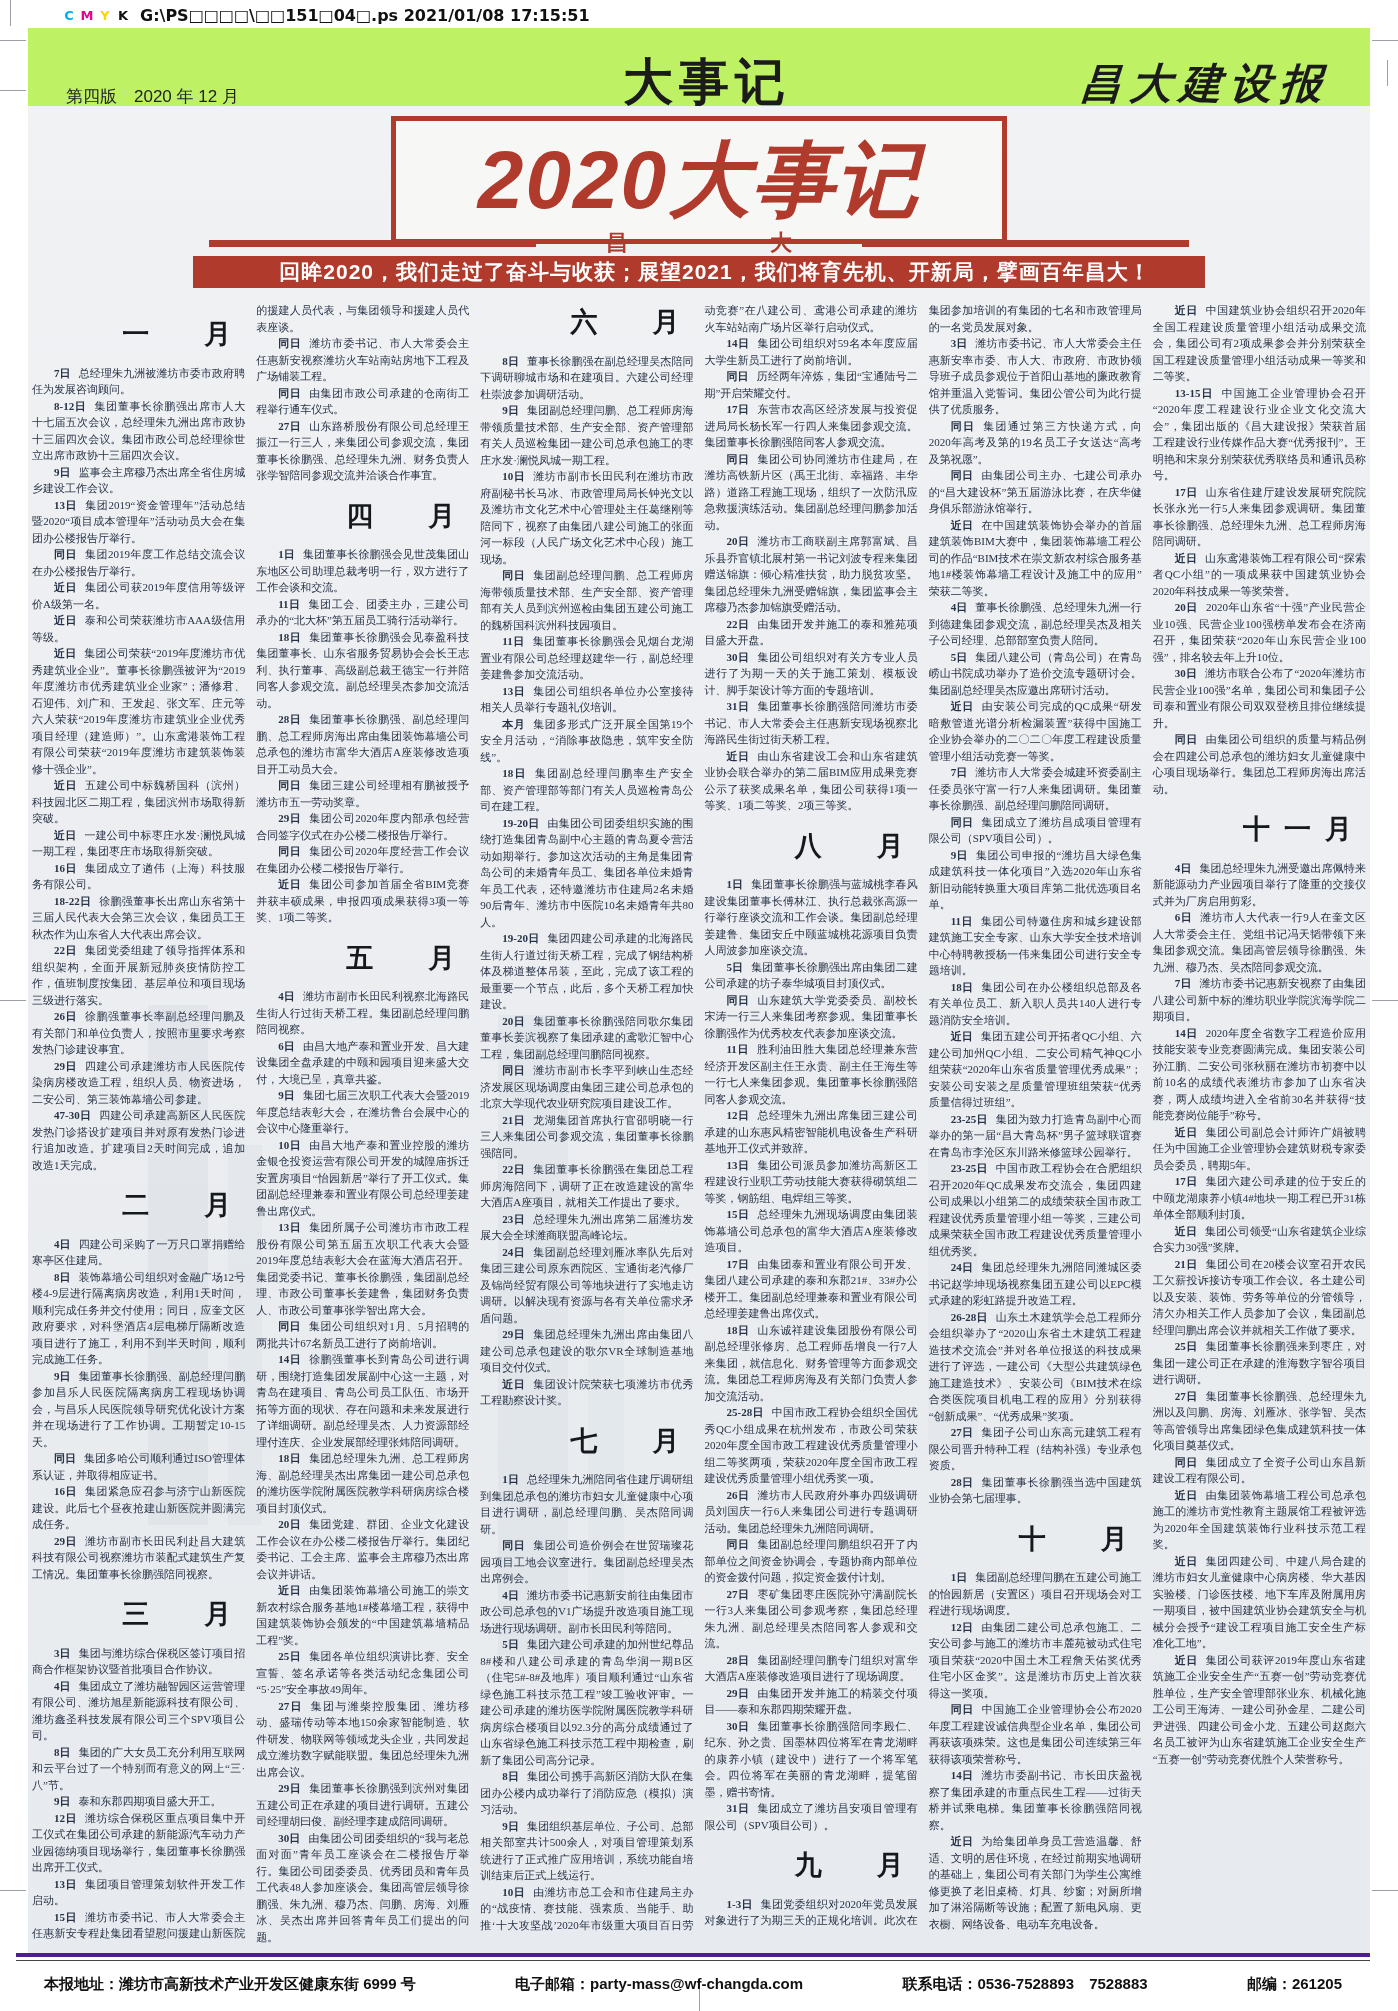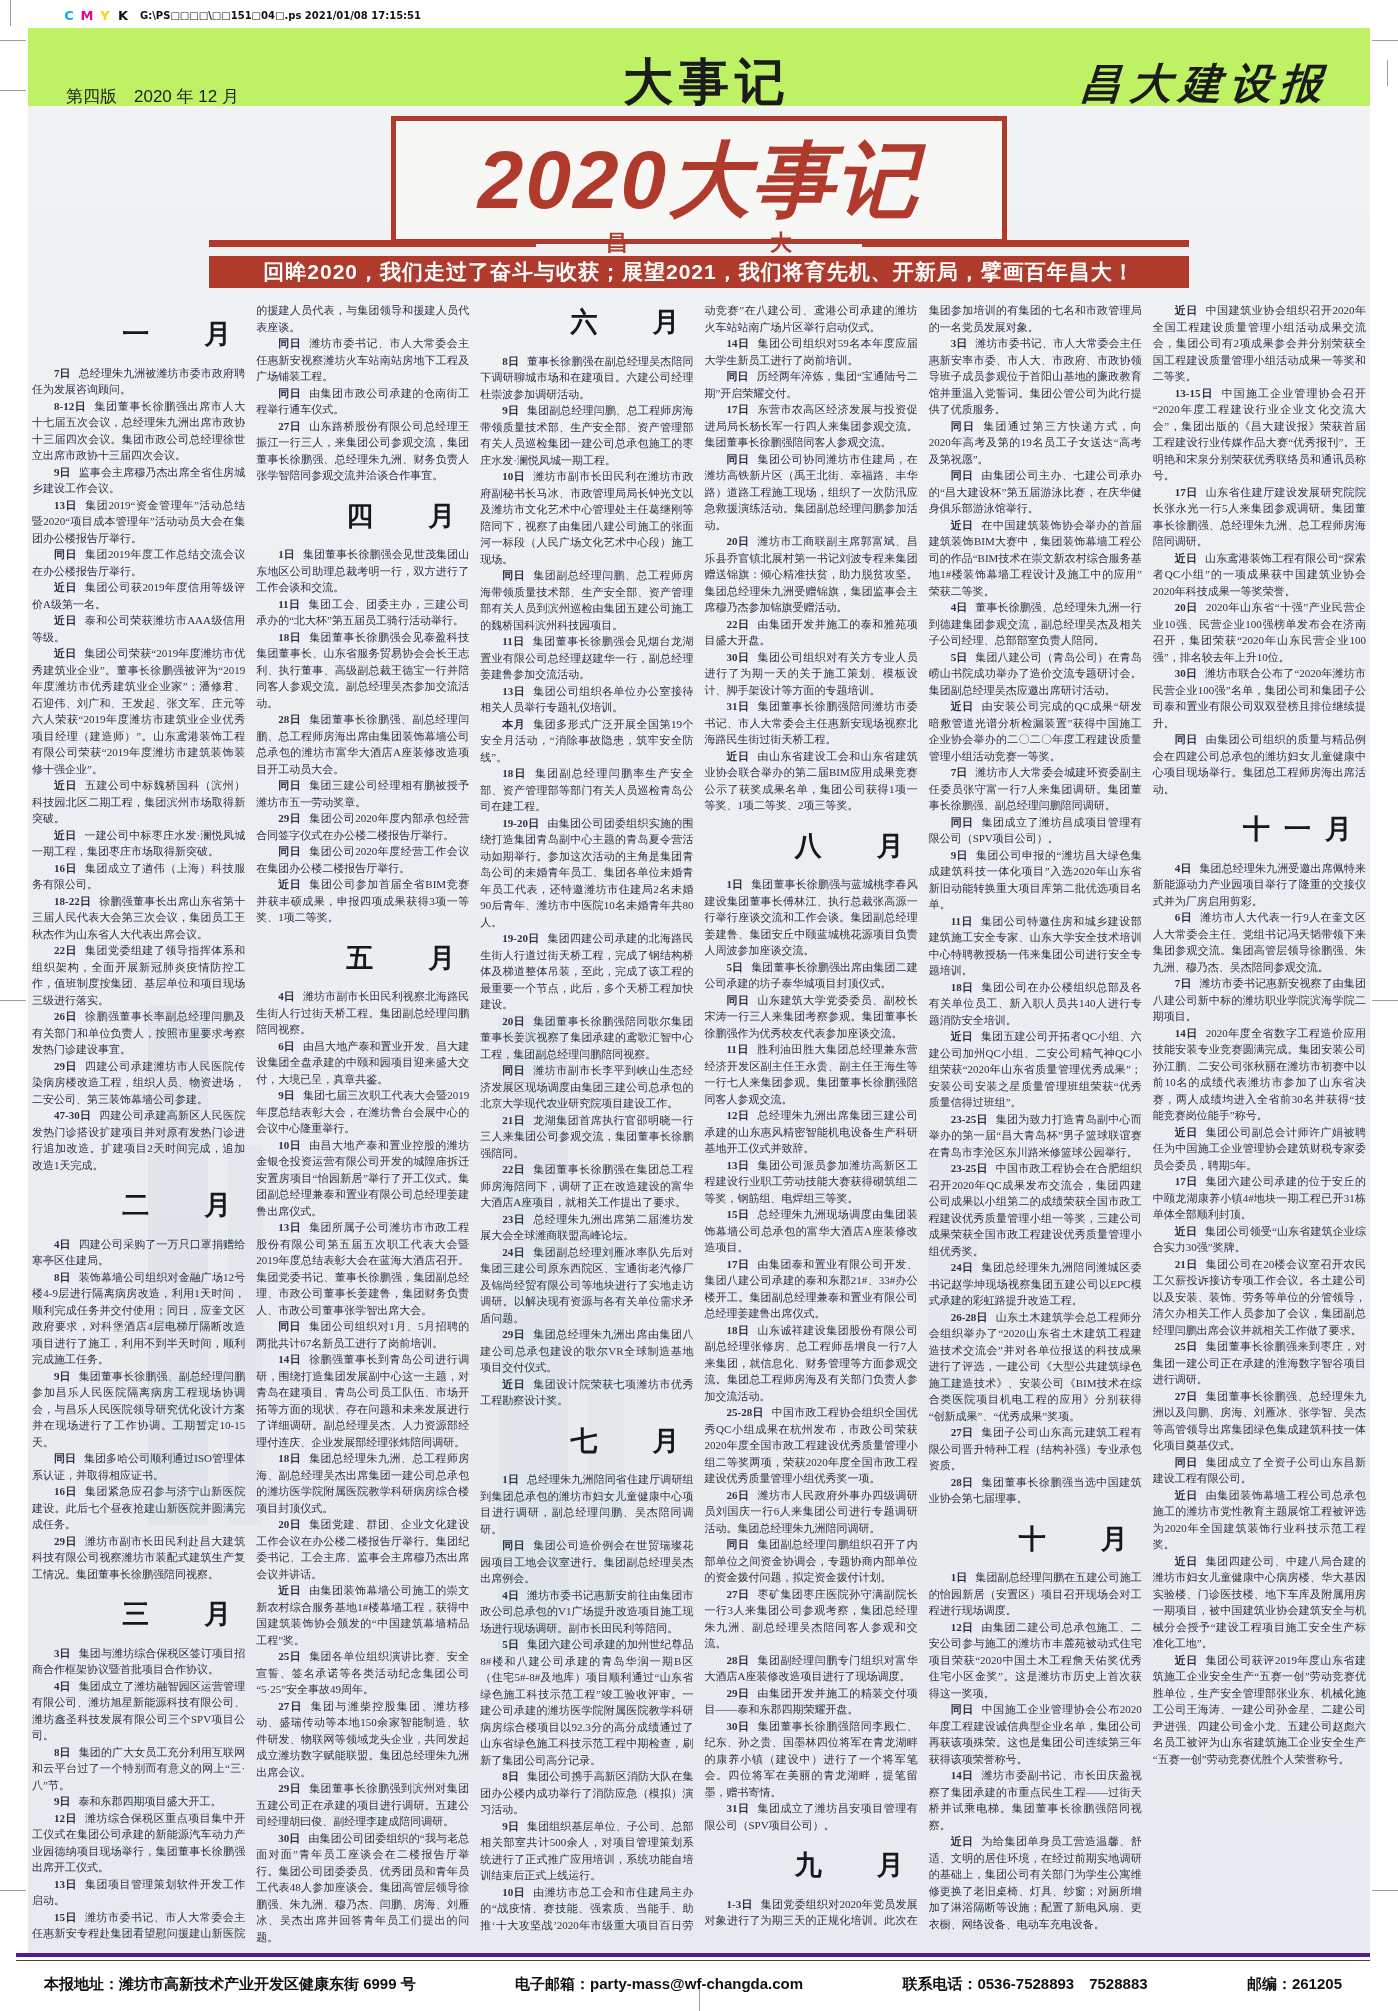--- a/index.html
+++ b/index.html
@@ -4,21 +4,21 @@
 <style>
   html,body{margin:0;padding:0;}
   body{font-family:"Liberation Serif","DejaVu Serif",serif;}
   .page{position:relative;width:1398px;height:2011px;background:#ffffff;overflow:hidden;}
 
   
   .prepress{position:absolute;left:62px;top:6px;height:18px;display:flex;align-items:center;gap:4px;
     font-family:"DejaVu Sans",sans-serif;font-weight:bold;font-size:13px;}
   .cmyk{display:inline-block;width:14px;text-align:center;}
   .cmyk.c{color:#00aeef;} .cmyk.m{color:#ec008c;} .cmyk.y{color:#ffd400;} .cmyk.k{color:#111;}
-  .prepress .path{color:#111;font-size:10px;font-weight:bold;margin-left:6px;letter-spacing:0;}
+  .prepress .path{color:#111;font-size:16px;font-weight:bold;margin-left:6px;letter-spacing:0;}
 
   
   .trim{position:absolute;background:#9aa0a6;}
   .trim.h{height:1px;width:26px;} .trim.v{width:1px;height:26px;}
 
   
   .masthead{position:absolute;left:28px;right:28px;top:28px;height:94px;background:#bef264;}
   .masthead .edition{position:absolute;left:38px;bottom:14px;font-size:17px;color:#222;
     font-family:"Liberation Sans",sans-serif;}
   .masthead .section-title{position:absolute;left:16px;right:0;text-align:center;bottom:6px;
@@ -45,21 +45,21 @@
   .title-box .big{font-size:82px;font-weight:900;color:#b03a2c;letter-spacing:2px;
     font-family:"Liberation Sans",sans-serif;line-height:1;font-style:italic;}
   .brand-row{position:absolute;left:50%;top:122px;transform:translateX(-50%);
     width:980px;display:flex;align-items:center;}
   .brand-row .rule{flex:1;height:7px;background:#b03a2c;}
   .brand-row .brand{color:#b03a2c;font-weight:900;font-size:22px;letter-spacing:60px;
     padding:0 10px 0 70px;font-family:"Liberation Sans",sans-serif;white-space:nowrap;}
   .banner{position:absolute;left:50%;top:150px;transform:translateX(-50%);
     width:980px;height:32px;background:#b03a2c;color:#ffffff;
     display:flex;align-items:center;justify-content:center;
-    font-size:21px;font-weight:900;font-family:"Liberation Sans",sans-serif;letter-spacing:1px;}
+    font-size:21px;font-weight:900;font-family:"Liberation Sans",sans-serif;letter-spacing:1px;padding-left:32px;}
 
   
   .columns{position:absolute;left:4px;right:4px;top:196px;bottom:6px;
     column-count:6;column-gap:11px;column-fill:auto;overflow:hidden;
     font-size:11px;line-height:1.5;color:#273246;text-align:justify;}
   .month{break-inside:auto;}
   .month-title{font-size:27px;font-weight:700;color:#15181c;text-align:right;
     margin:12px 0 10px 0;letter-spacing:14px;font-family:"Liberation Sans",sans-serif;
     break-after:avoid;}
   .entry{margin:0;text-indent:2em;}

